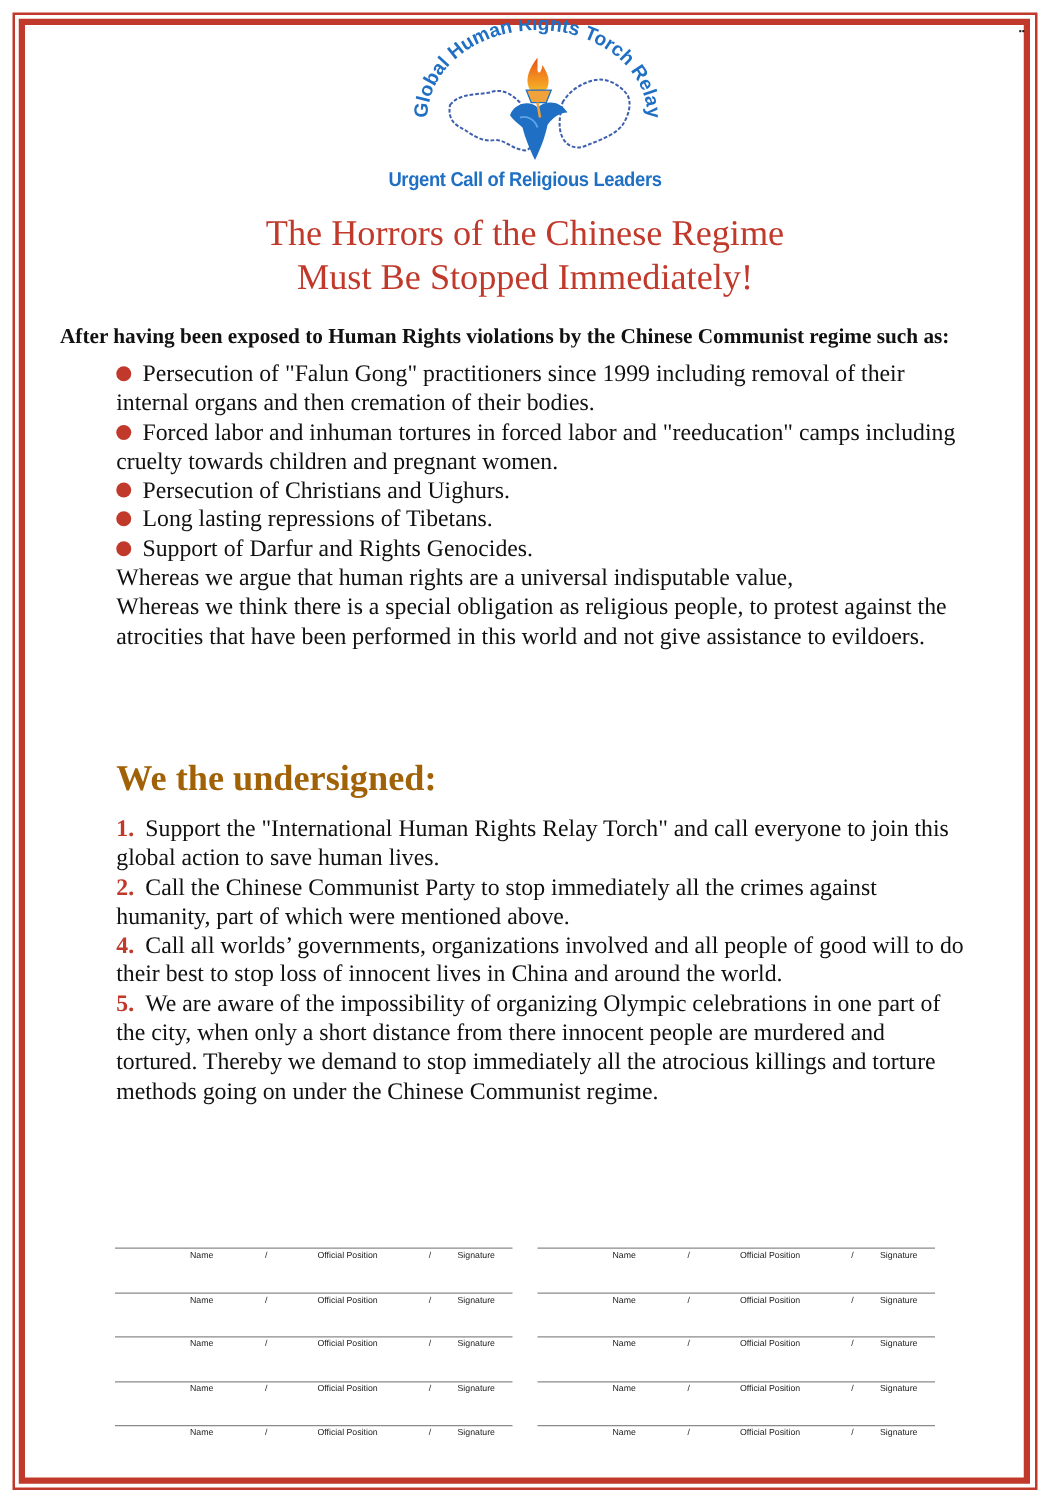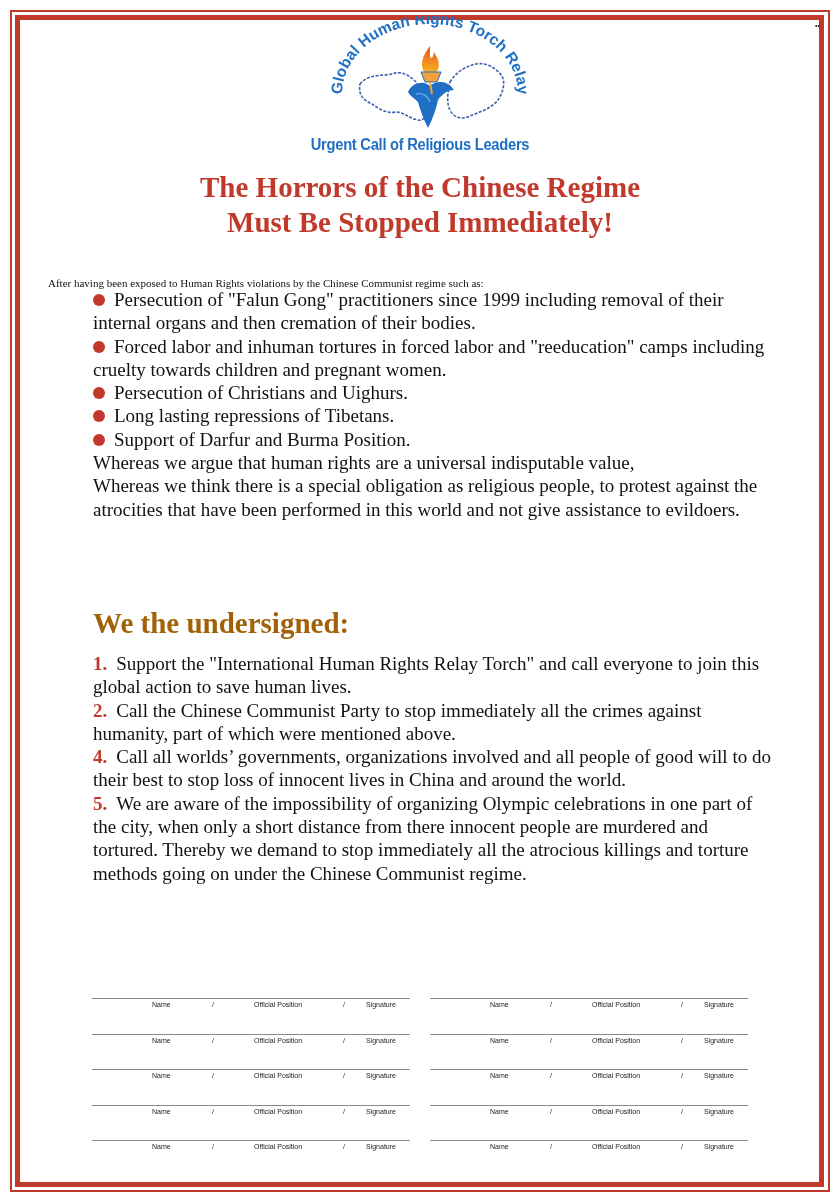--- a/index.html
+++ b/index.html
@@ -26,26 +26,26 @@
   .logo svg { width: 220px; height: 120px; display: block; }
   .subtitle-call {
     position: absolute; left: 0; width: 840px; top: 136px; text-align: center;
     font-family: "Liberation Sans", "DejaVu Sans", sans-serif; font-weight: bold;
     font-size: 16px; color: #1f6fc4; letter-spacing: -0.3px;
     transform: scaleX(0.92);
   }
 
   .title {
     position: absolute; left: 0; width: 840px; top: 170px; text-align: center;
-    font-weight: bold; color: #c0392b; font-size: 29px; line-height: 35px;
+    font-weight: normal; color: #c0392b; font-size: 29px; line-height: 35px;
   }
 
   .intro {
-    position: absolute; left: 48px; width: 760px; top: 273px;
-    font-weight: normal; font-size: 11px; line-height: 20px; white-space: nowrap;
+    position: absolute; left: 48px; width: 760px; top: 259px;
+    font-weight: bold; font-size: 17px; line-height: 20px; white-space: nowrap;
   }
 
   .body-text {
     position: absolute; left: 93px; width: 680px; font-size: 19px; line-height: 23.3px;
   }
   .bullets { top: 288px; }
   .bullet-item { display: block; }
   .bullet-dot {
     display: inline-block; width: 12px; height: 12px; border-radius: 50%;
     background: #c0392b; margin-right: 9px; position: relative; top: 0px;
@@ -117,21 +117,21 @@
   <div>Must Be Stopped Immediately!</div>
 </div>
 
 <div class="intro">After having been exposed to Human Rights violations by the Chinese Communist regime such as:</div>
 
 <div class="body-text bullets">
   <div class="bullet-item"><span class="bullet-dot"></span><span>Persecution of "Falun Gong" practitioners since 1999 including removal of their internal organs and then cremation of their bodies.</span></div>
   <div class="bullet-item"><span class="bullet-dot"></span><span>Forced labor and inhuman tortures in forced labor and "reeducation" camps including cruelty towards children and pregnant women.</span></div>
   <div class="bullet-item"><span class="bullet-dot"></span><span>Persecution of Christians and Uighurs.</span></div>
   <div class="bullet-item"><span class="bullet-dot"></span><span>Long lasting repressions of Tibetans.</span></div>
-  <div class="bullet-item"><span class="bullet-dot"></span><span>Support of Darfur and Burma Position.</span></div>
+  <div class="bullet-item"><span class="bullet-dot"></span><span>Support of Darfur and Rights Genocides.</span></div>
   <div class="para">Whereas we argue that human rights are a universal indisputable value,</div>
   <div class="para">Whereas we think there is a special obligation as religious people, to protest against the atrocities that have been performed in this world and not give assistance to evildoers.</div>
 </div>
 
 <div class="section-heading">We the undersigned:</div>
 
 <div class="body-text numbered">
   <div class="para"><span class="num">1.</span><span>Support the "International Human Rights Relay Torch" and call everyone to join this global action to save human lives.</span></div>
   <div class="para"><span class="num">2.</span><span>Call the Chinese Communist Party to stop immediately all the crimes against humanity, part of which were mentioned above.</span></div>
   <div class="para"><span class="num">4.</span><span>Call all worlds’ governments, organizations involved and all people of good will to do their best to stop loss of innocent lives in China and around the world.</span></div>

